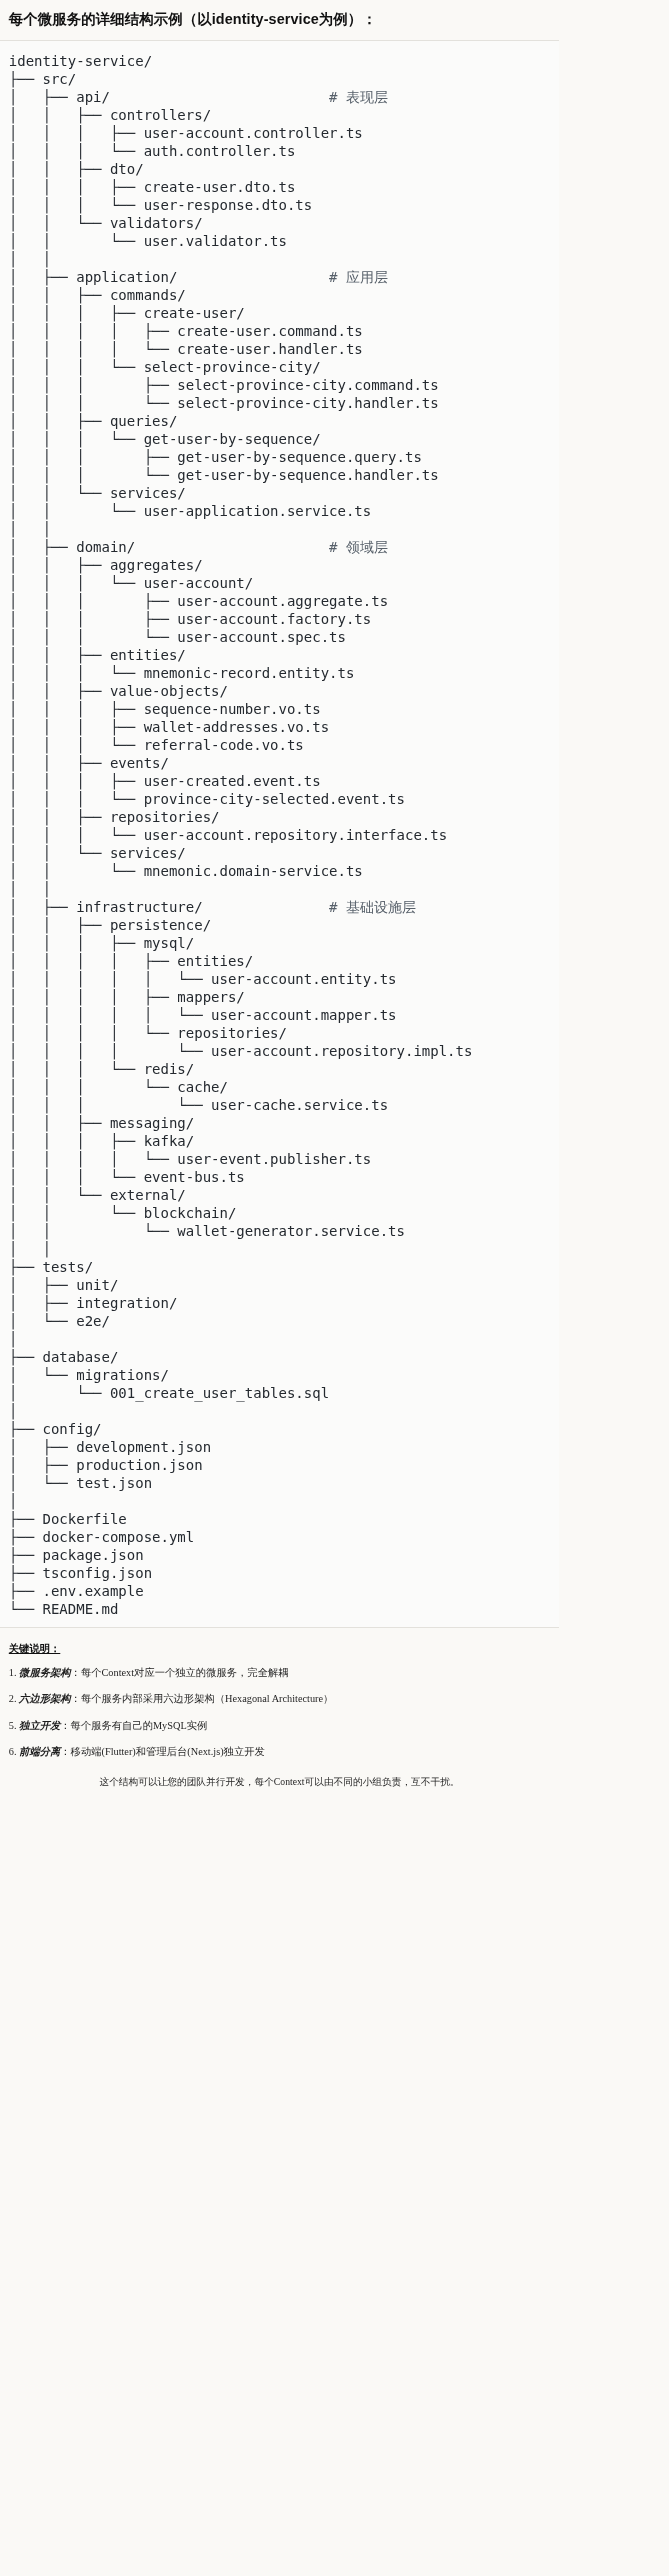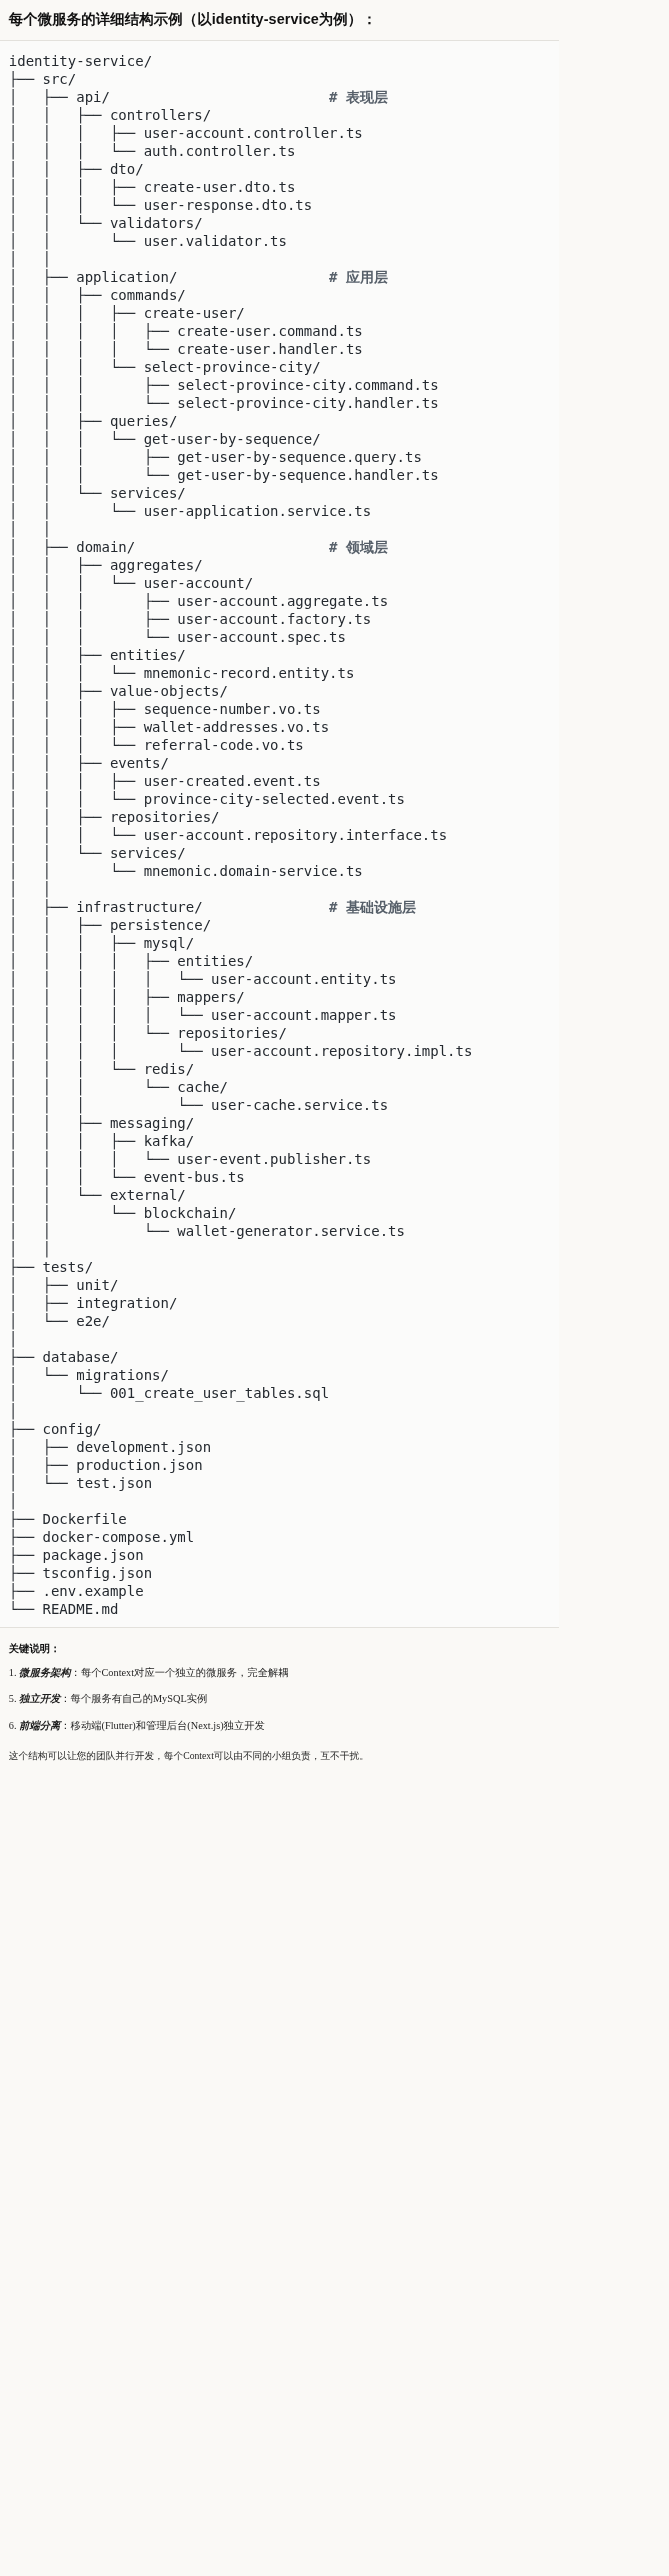--- a/index.html
+++ b/index.html
@@ -45,50 +45,51 @@
     font-size: 14px;
     line-height: 18px;
     white-space: pre;
     color: #24292f;
     margin: 0;
     letter-spacing: 0px;
     tab-size: 4;
   }
   .tree .cm {
     color: #57606a;
-    font-weight: bold;
   }
   .notes {
     padding: 3.8px 8.8px 13.8px 8.8px;
   }
   .notes-title {
     font-family: "Liberation Sans", "DejaVu Sans", sans-serif;
     font-weight: bold;
     font-size: 10.3px;
     margin: 10px 0 8.8px 0;
     color: #111111;
+    text-decoration: underline;
   }
   .note-item {
     font-size: 10.3px;
     line-height: 1.55;
     margin: 0 0 10.6px 0;
     color: #1f1f1f;
   }
   .note-item .num {
     font-family: "Liberation Serif", serif;
   }
   .note-item .lbl {
     font-weight: bold;
     font-style: italic;
   }
   .closing {
     font-size: 9.7px;
     line-height: 1.6;
     margin: 13.8px 0 0 0;
     color: #1f1f1f;
+    text-align: center;
   }
 </style>
 </head>
 <body>
 
 <div class="page">
 
   <h1 class="doc-title">每个微服务的详细结构示例（以identity-service为例）：</h1>
 
   <hr class="rule">
@@ -186,20 +187,24 @@
   <hr class="rule">
 
   <div class="notes">
     <div class="notes-title">关键说明：</div>
 
     <p class="note-item">
       <span class="num">1.</span>
       <span class="lbl">微服务架构</span><span>：</span><span>每个Context对应一个独立的微服务，完全解耦</span>
     </p>
 
+    <p class="note-item">
+      <span class="num">2.</span>
+      <span class="lbl">六边形架构</span><span>：</span><span>每个服务内部采用六边形架构（Hexagonal Architecture）</span>
+    </p>
 
 
 
     <p class="note-item">
       <span class="num">5.</span>
       <span class="lbl">独立开发</span><span>：</span><span>每个服务有自己的MySQL实例</span>
     </p>
 
     <p class="note-item">
       <span class="num">6.</span>

